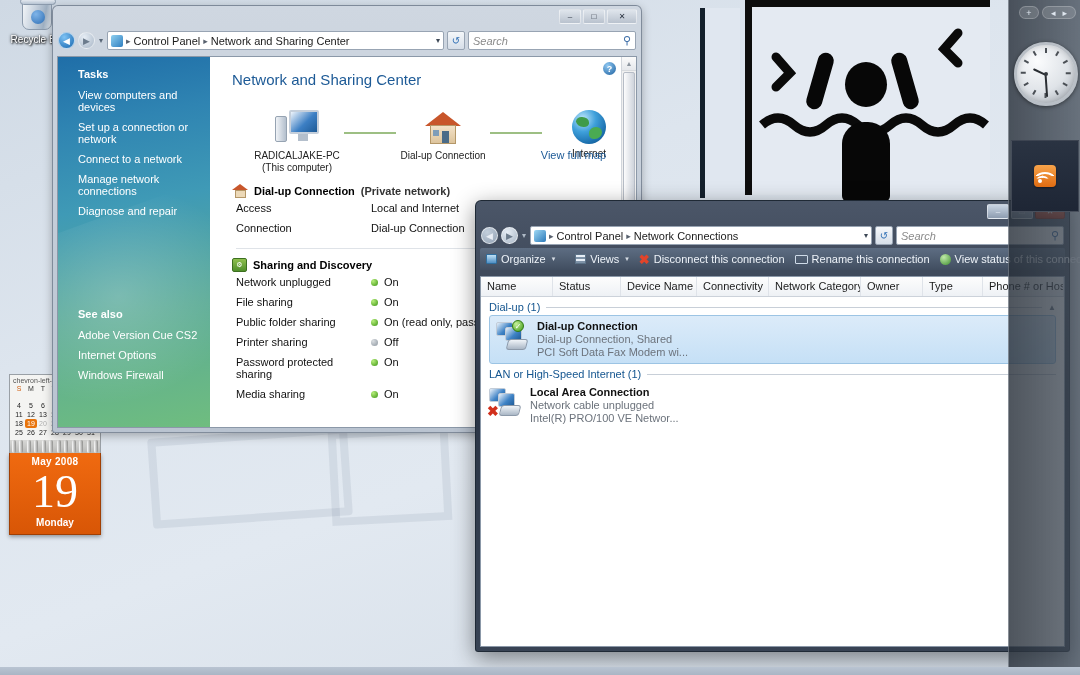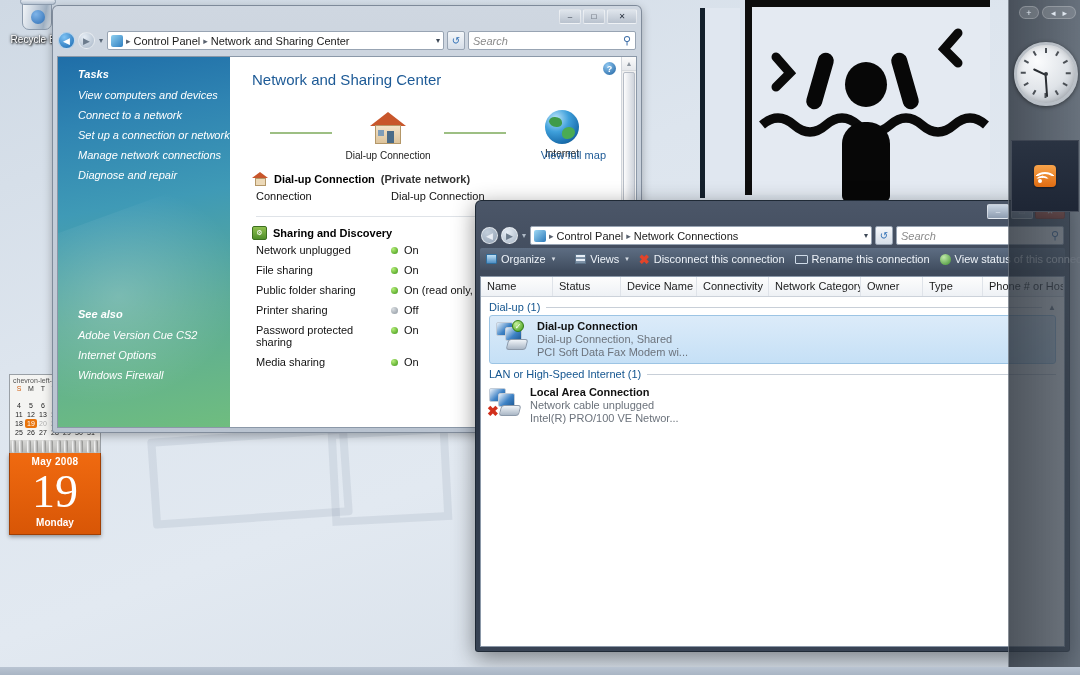--- a/index.html
+++ b/index.html
@@ -215,23 +215,23 @@
   }
   .searchbox .mag { margin-left: auto; font-style: normal; color: #3e6fa8; font-size: 11px; }
 
   
   #win-nsc { left: 52px; top: 5px; width: 590px; height: 428px; }
   #nsc-body {
     position: absolute; left: 4px; top: 50px; right: 4px; bottom: 4px;
     background: #fff; border: 1px solid #8b98a8; display: flex; overflow: hidden;
   }
   #nsc-tasks {
-    width: 172px; flex: none;
+    width: 152px; flex: none;
     background: linear-gradient(170deg,#1f6ea8 0%,#2f84b2 18%,#3f9ab6 40%,#5bab96 68%,#6fbd7f 100%);
-    padding: 9px 0 0 0; color: #fff; position: relative; overflow: hidden; font-style: italic;
+    padding: 9px 0 0 0; color: #fff; position: relative; overflow: hidden;
   }
   #nsc-tasks:before {
     content:""; position: absolute; left: -30px; top: 150px; width: 240px; height: 200px;
     background: radial-gradient(ellipse at 40% 40%,rgba(255,255,255,.22),transparent 62%);
     transform: rotate(-20deg);
   }
   .task-head { font-weight: bold; font-size: 11px; padding: 2px 0 5px 20px; }
   .task-link { font-size: 11px; padding: 4px 0 4px 20px; color: #fff; position: relative; z-index: 2; }
   #nsc-seealso { position: absolute; left: 0; bottom: 42px; width: 100%; z-index: 3; }
   #nsc-main { flex: 1; position: relative; overflow: hidden; }
@@ -522,39 +522,50 @@
         <span>Search</span>
         <span class="mag">⚲</span>
       </div>
     </div>
 
     <div id="nsc-body">
 
       <div id="nsc-tasks">
         <div class="task-head">Tasks</div>
         <div class="task-link">View computers and devices</div>
+        <div class="task-link">Set up a connection or network</div>
         <div class="task-link">Connect to a network</div>
-        <div class="task-link">Set up a connection or network</div>
         <div class="task-link">Manage network connections</div>
         <div class="task-link">Diagnose and repair</div>
 
         <div id="nsc-seealso">
           <div class="task-head">See also</div>
           <div class="task-link">Adobe Version Cue CS2</div>
           <div class="task-link">Internet Options</div>
           <div class="task-link">Windows Firewall</div>
         </div>
       </div>
 
       <div id="nsc-main">
         <div id="nsc-help">?</div>
         <div id="nsc-title">Network and Sharing Center</div>
         <div id="map-link">View full map</div>
 
         <div id="nsc-map">
+          <div class="map-node">
+            <div class="ico-pc">
+              <div class="tower"></div>
+                <div class="mon"></div>
+                <div class="stand"></div>
+            </div>
+            <div class="cap">
+              <div>RADICALJAKE-PC</div>
+              <div>(This computer)</div>
+            </div>
+          </div>
           <div class="map-line"></div>
           <div class="map-node">
             <div class="ico-house">
               <div class="roof"></div>
                 <div class="wall"></div>
               <div class="win2"></div>
                 <div class="door"></div>
             </div>
             <div class="cap">
               <div>Dial-up Connection</div>
@@ -573,20 +584,24 @@
         </div>
 
         <div class="nsc-section">
           <div class="sec-head">
             <span class="ico-house-sm">
               <span class="r"></span>
                 <span class="w"></span>
             </span>
             <b>Dial-up Connection</b>
             <span class="muted">(Private network)</span>
+          </div>
+          <div class="kv">
+            <span class="k">Access</span>
+            <span>Local and Internet</span>
           </div>
           <div class="kv">
             <span class="k">Connection</span>
             <span>Dial-up Connection</span>
           </div>
           <div class="hr"></div>
 
           <div class="sec-head">
             <span class="ico-share">⚙</span>
             <b>Sharing and Discovery</b>

